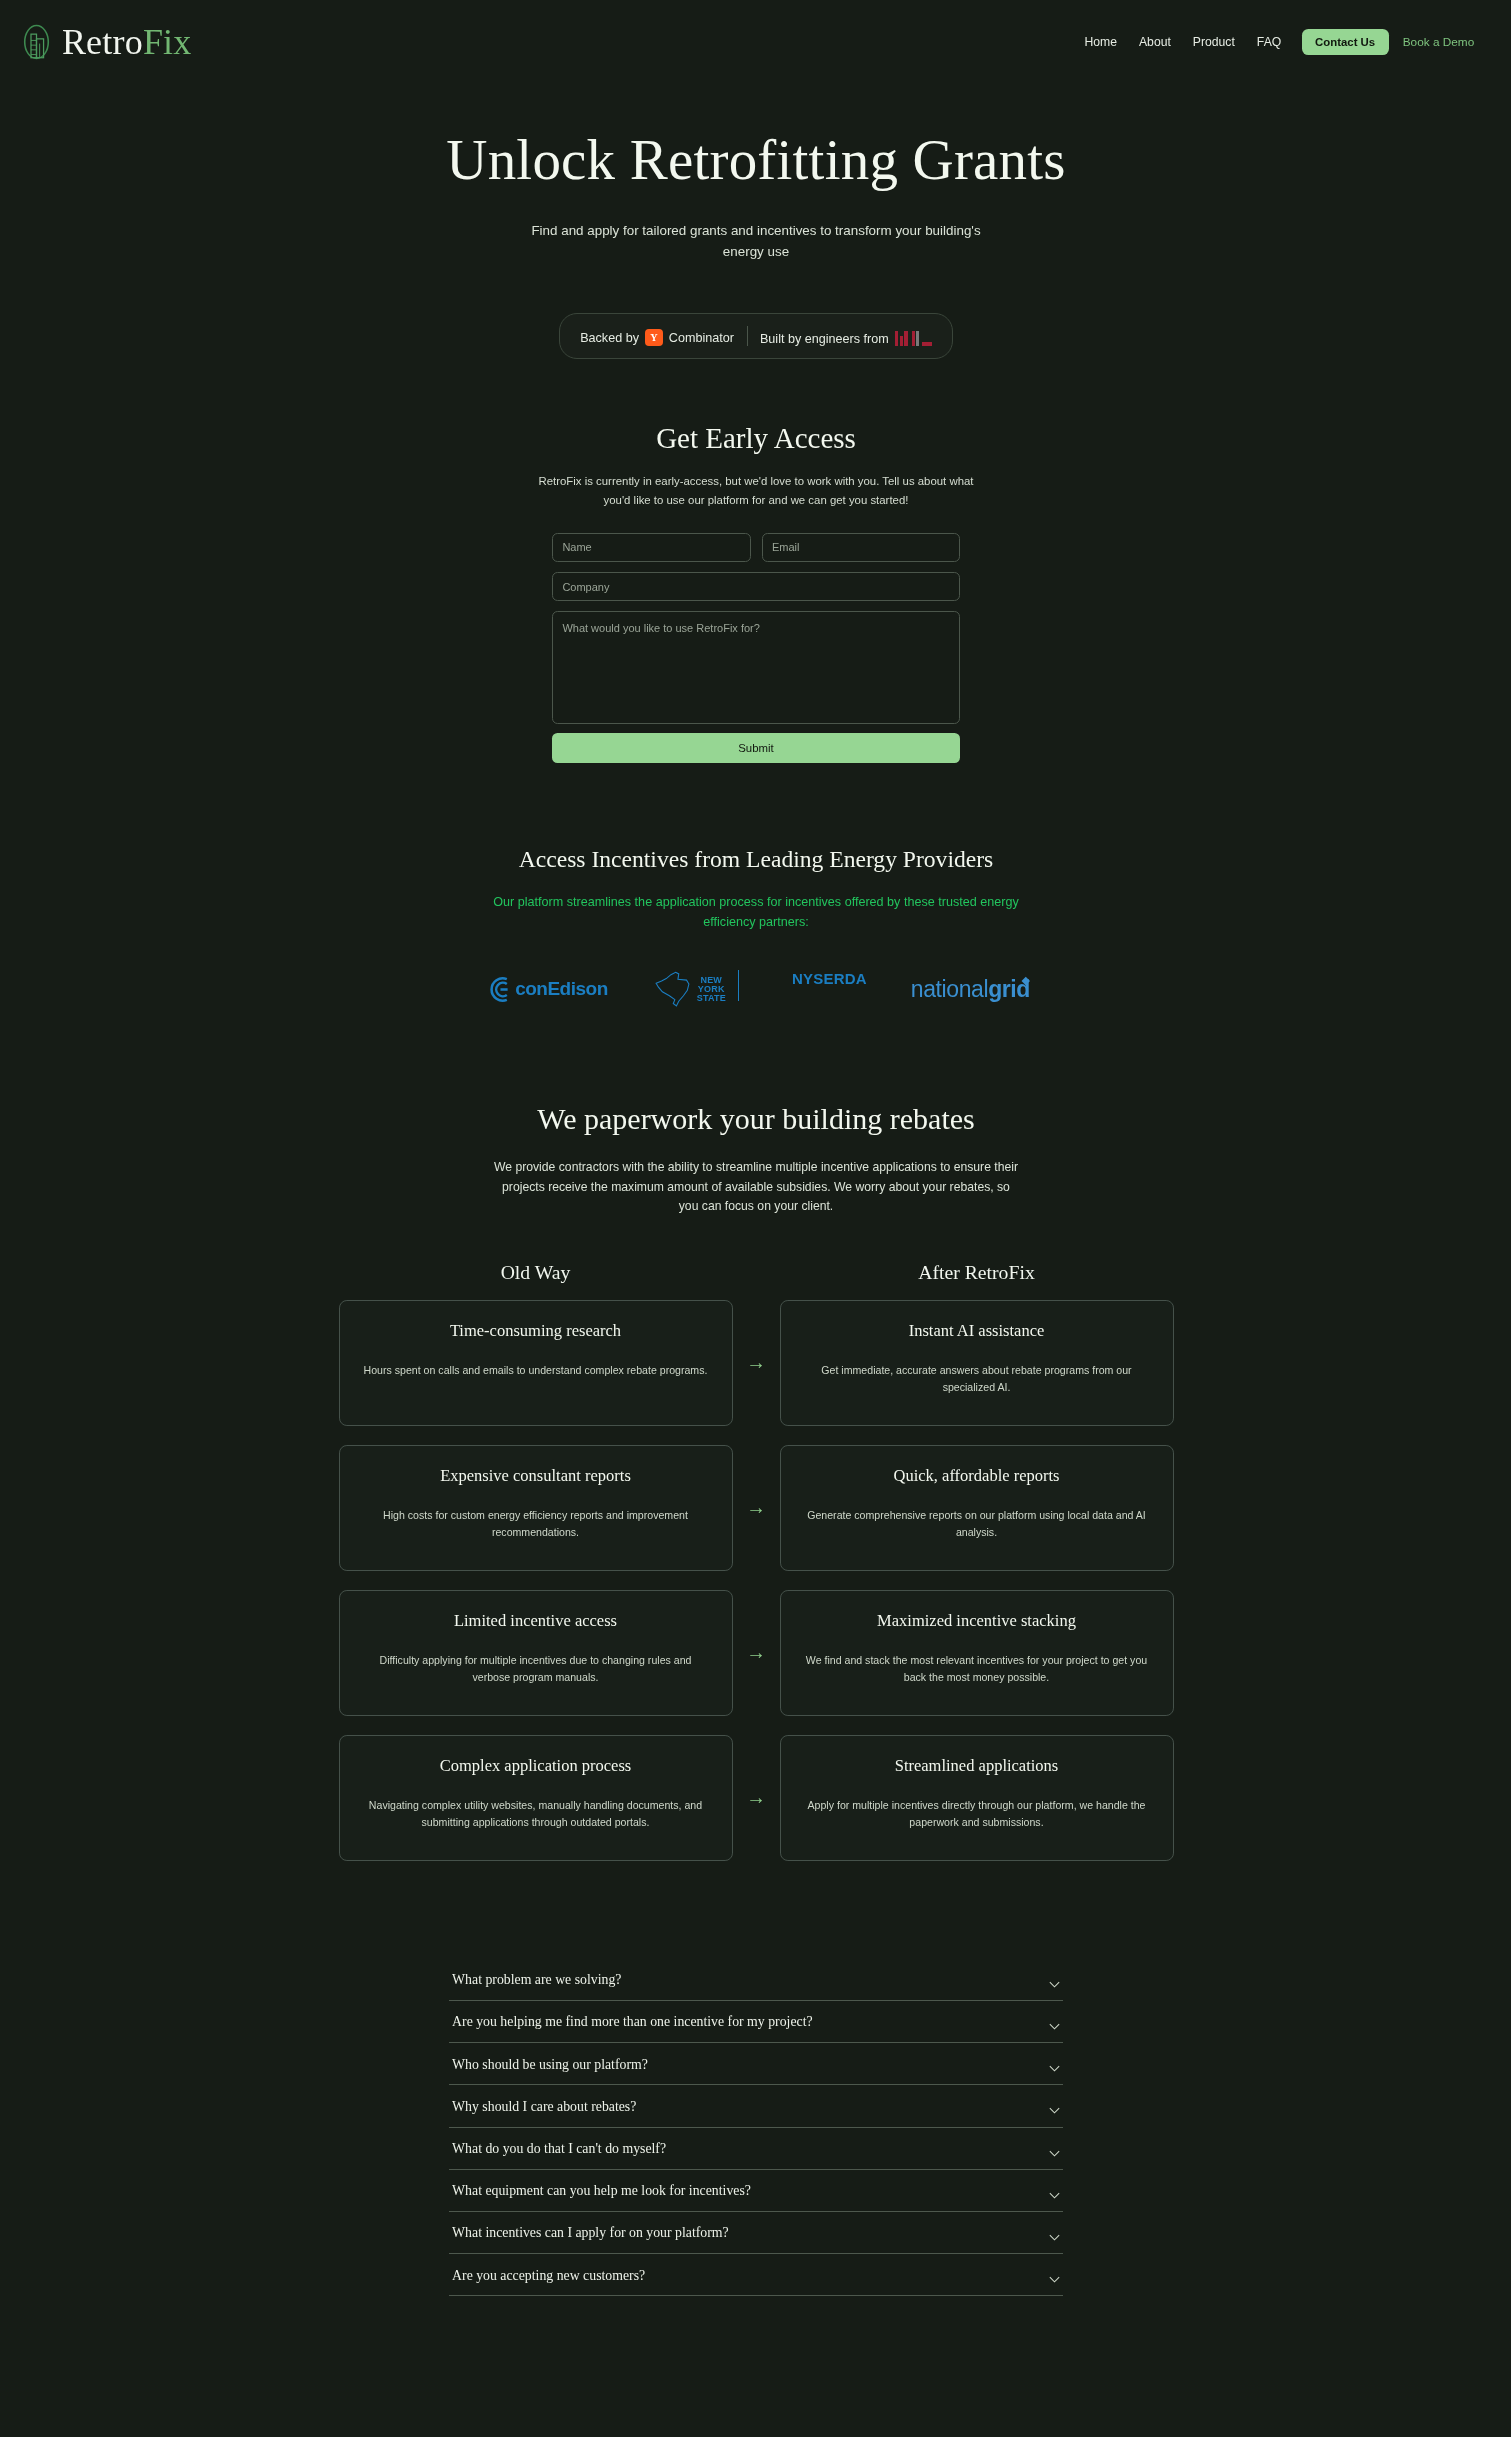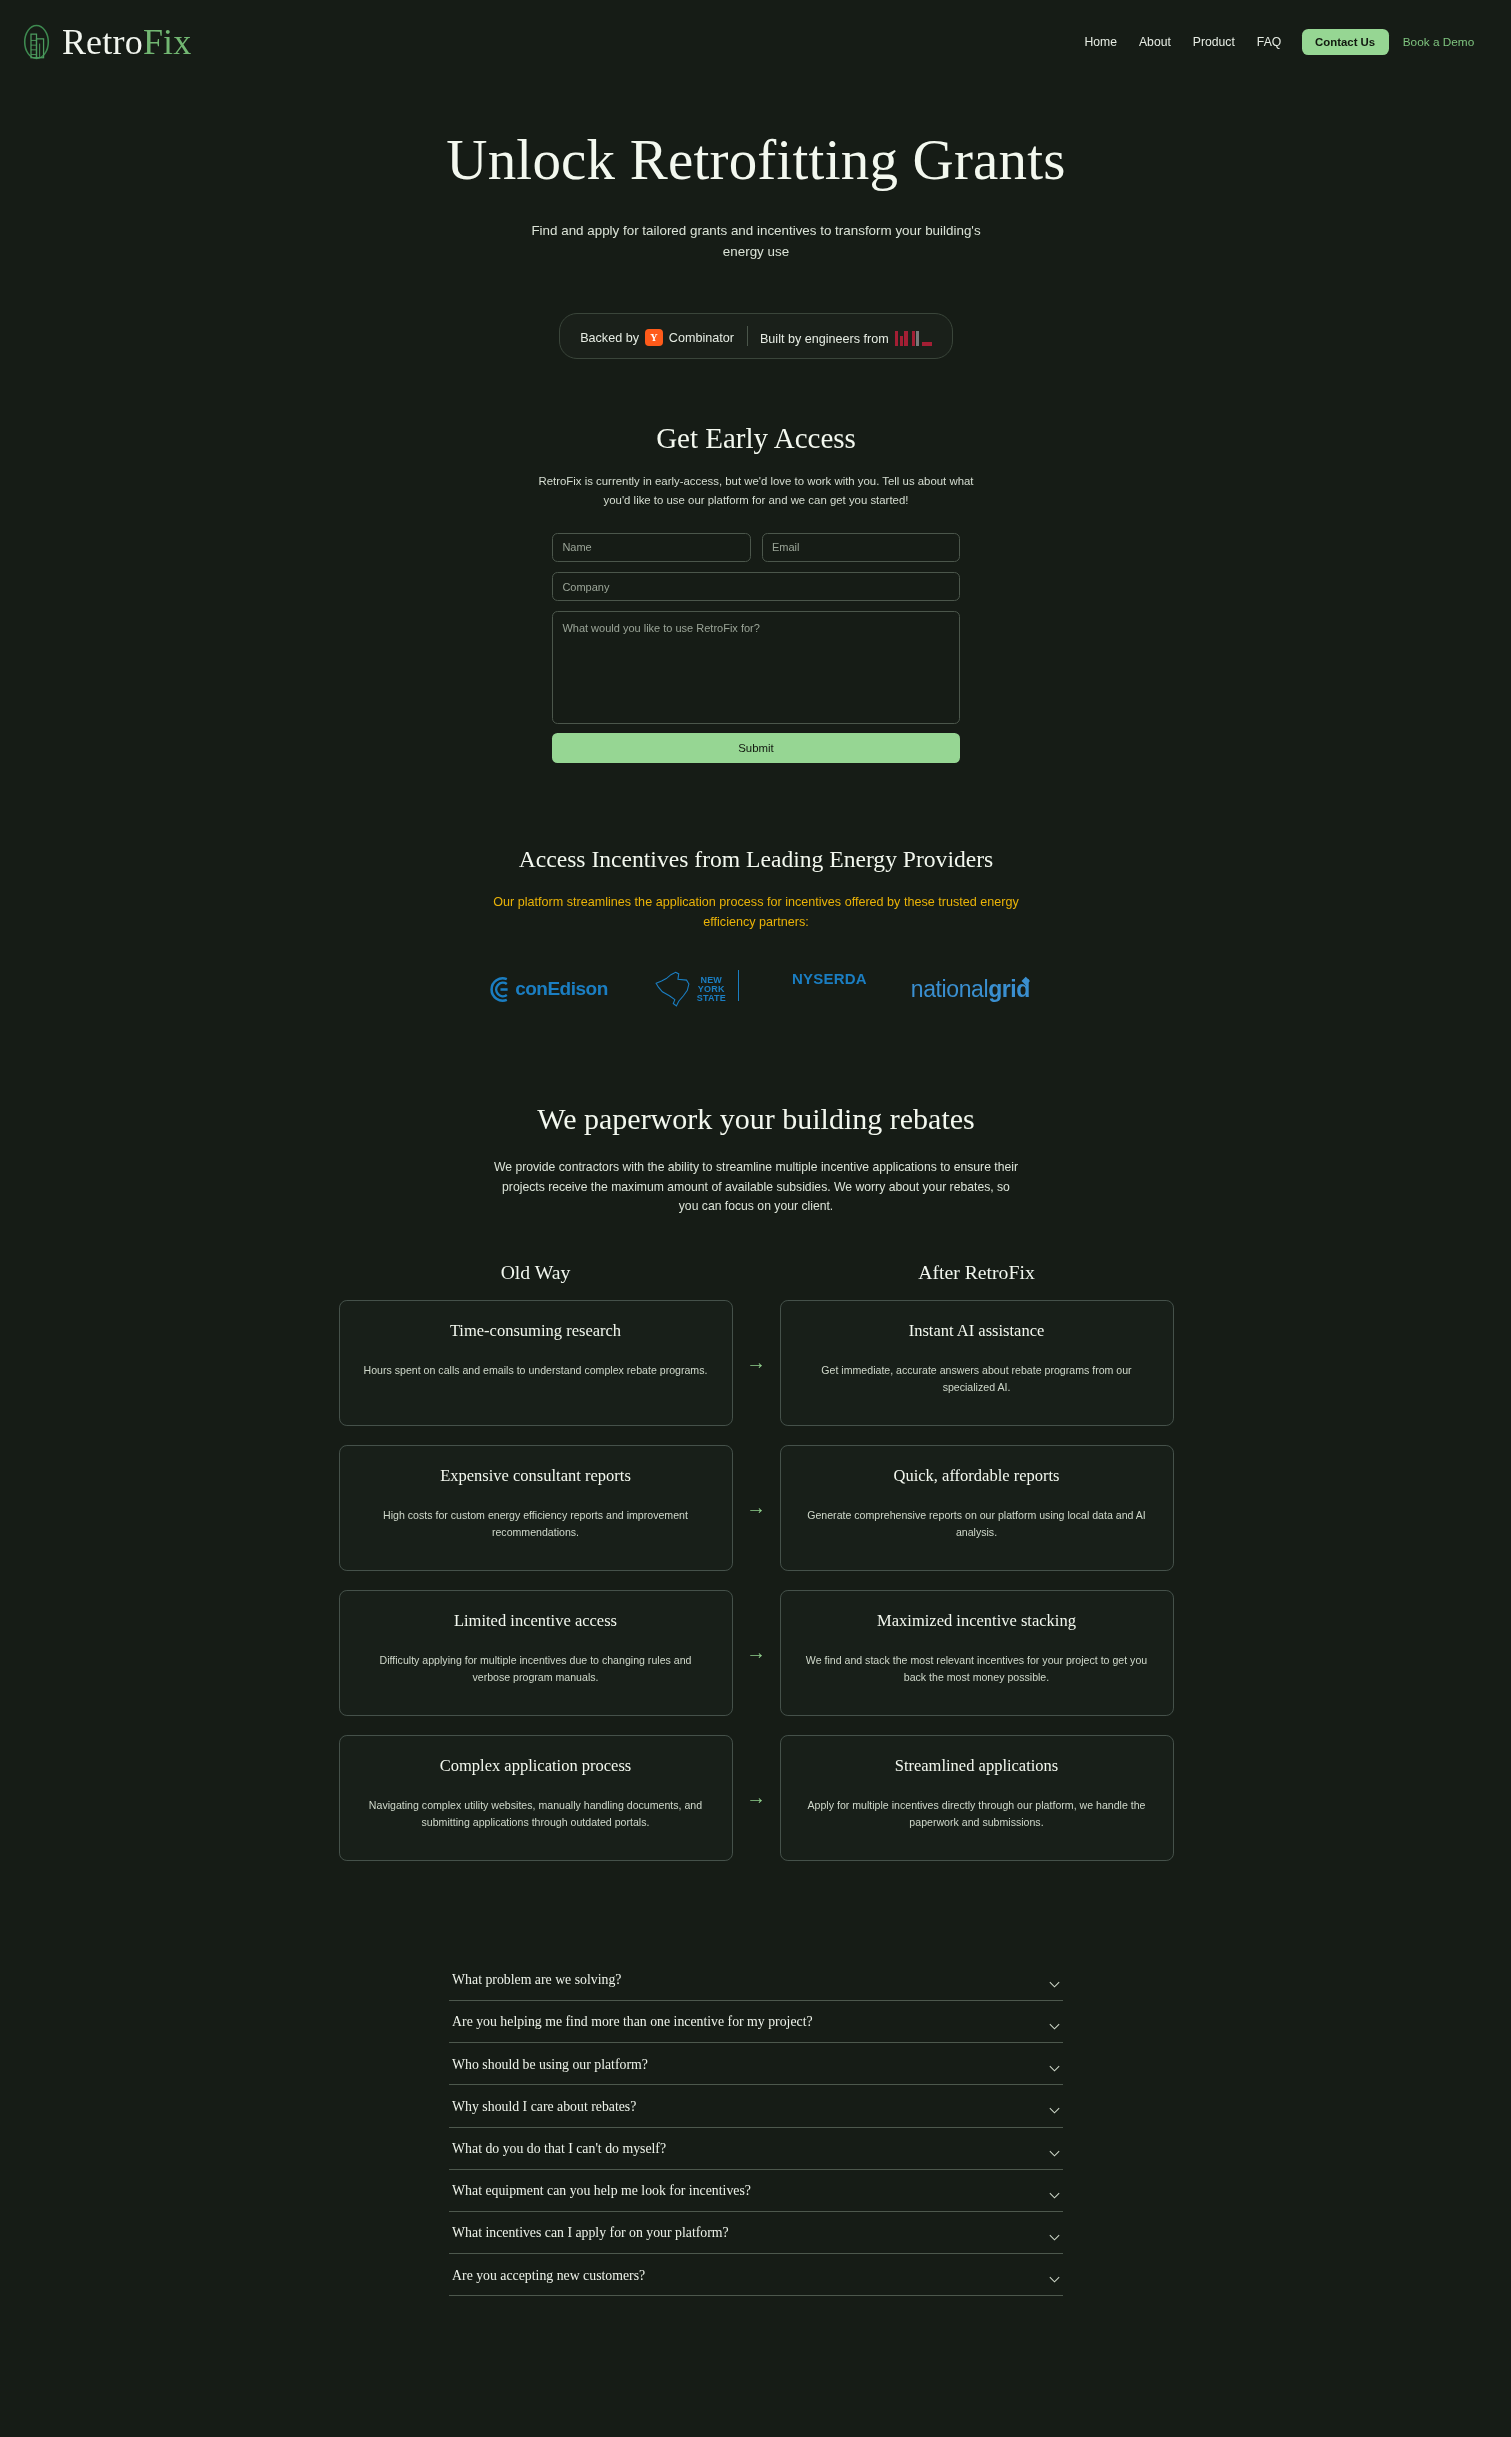--- a/index.html
+++ b/index.html
@@ -158,21 +158,21 @@
     font-family: "Liberation Serif", serif;
     font-size: 23.6px;
     color: #f3f8ef;
     font-weight: 400;
   }
   .prov-sub {
     margin: 19px auto 0;
     max-width: 535px;
     font-size: 12.6px;
     line-height: 1.6;
-    color: #eab308;
+    color: #22c55e;
   }
   .logos {
     display: flex;
     justify-content: center;
     align-items: center;
     gap: 44px;
     margin-top: 38px;
   }
   
   .ce { display: flex; align-items: center; gap: 4.7px; }

